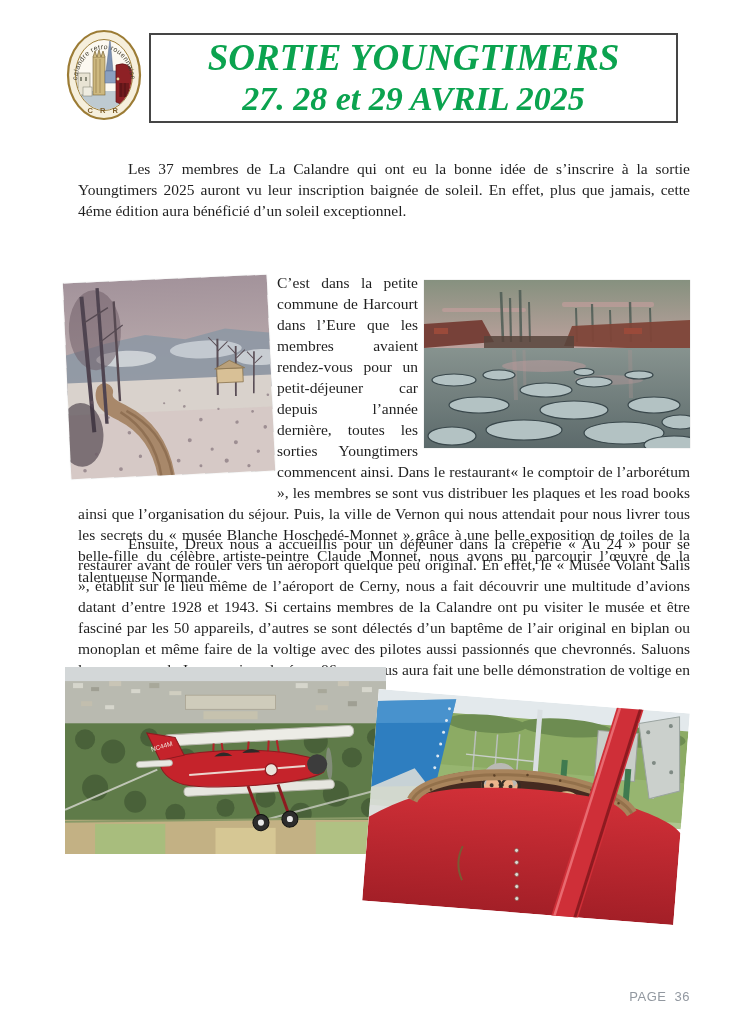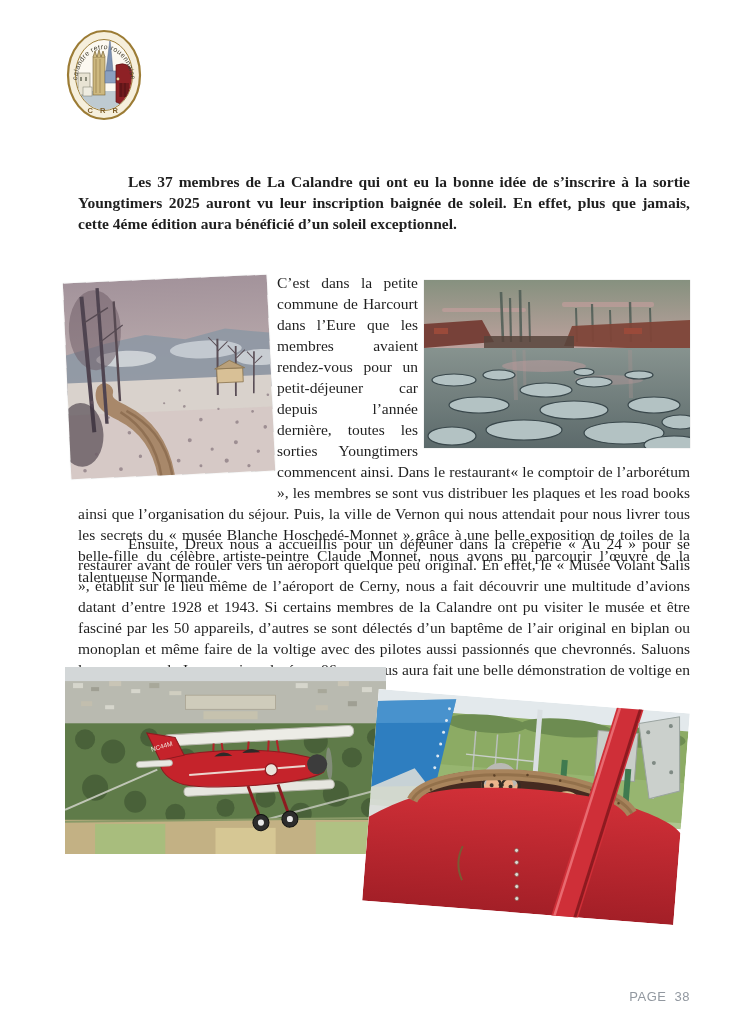--- a/index.html
+++ b/index.html
@@ -15,21 +15,21 @@
     position:absolute;left:149px;top:33px;width:525px;height:86px;
     border:2px solid #454545;display:flex;flex-direction:column;
     align-items:center;justify-content:center;background:#ffffff;
   }
   .title-line{font-weight:bold;font-style:italic;color:#0ba34f;white-space:nowrap;}
   .t1{font-size:37px;line-height:42px;}
   .t2{font-size:34px;line-height:40px;}
 
   
   .bodytext{font-size:15.5px;line-height:21px;text-align:justify;}
-  .para-intro{position:absolute;left:78px;top:155px;width:612px;text-indent:50px;font-weight:bold;}
+  .para-intro{position:absolute;left:78px;top:142px;width:612px;text-indent:50px;}
   .figure-block{position:absolute;left:78px;top:228px;width:612px;margin-top:44px;}
   .figure-block::after{content:"";display:block;clear:both;}
   .fig-left{float:left;width:199px;height:214px;}
   .fig-left .art{width:204px;height:196px;margin-left:-11px;margin-top:7px;
     transform:rotate(-2.5deg);box-shadow:0 0 1px rgba(0,0,0,.25);}
   .fig-right{float:right;width:272px;height:178px;}
   .fig-right .art{width:266px;height:168px;margin-left:6px;margin-top:8px;
     box-shadow:0 0 1px rgba(0,0,0,.25);}
   .art svg{display:block;width:100%;height:100%;}
   .para-dreux{position:absolute;left:78px;top:517px;width:612px;text-indent:50px;}
@@ -80,20 +80,24 @@
         <line x1="59" y1="54" x2="59" y2="68" stroke="#451012" stroke-width="0.7"></line>
         <circle cx="52" cy="50" r="1.4" fill="#e8d9a0"></circle>
       </g>
       <text font-size="7" fill="#3f3b2b" letter-spacing="0.4" font-family="Liberation Sans, sans-serif">
         <textPath href="#larc" startOffset="3">calandre retro rouennaise</textPath>
       </text>
       <text x="38" y="84" text-anchor="middle" font-size="7.5" font-weight="bold" fill="#7c5c28" letter-spacing="2.5" font-family="Liberation Sans, sans-serif">C R R</text>
     </svg>
   </div>
 
+  <div class="title-box">
+    <div class="title-line t1">SORTIE YOUNGTIMERS</div>
+    <div class="title-line t2">27. 28 et 29 AVRIL 2025</div>
+  </div>
 
   <p class="bodytext para-intro">Les 37 membres de La Calandre qui ont eu la bonne idée de s’inscrire à la sortie Youngtimers 2025 auront vu leur inscription baignée de soleil. En effet, plus que jamais, cette 4éme édition aura bénéficié d’un soleil exceptionnel.</p>
 
   <div class="figure-block">
 
     <div class="fig-left">
       <div class="art">
       <svg viewBox="0 0 204 196" preserveAspectRatio="none">
         <defs>
           <linearGradient id="p1sky" x1="0" y1="0" x2="0" y2="1">
@@ -384,15 +388,15 @@
       <polygon points="262,14 302,4 308,78 278,88" fill="#cbd0cc" stroke="#9aa3a0"></polygon>
       <g fill="#7f8a84">
         <circle cx="272" cy="22" r="2"></circle>
           <circle cx="294" cy="14" r="2"></circle>
         <circle cx="280" cy="52" r="2"></circle>
           <circle cx="298" cy="60" r="2"></circle>
       </g>
     </svg>
   </div>
 
-  <div class="footer">PAGE 38</div>
+  <div class="footer">PAGE 36</div>
 
 </div>
 
 </body></html>

